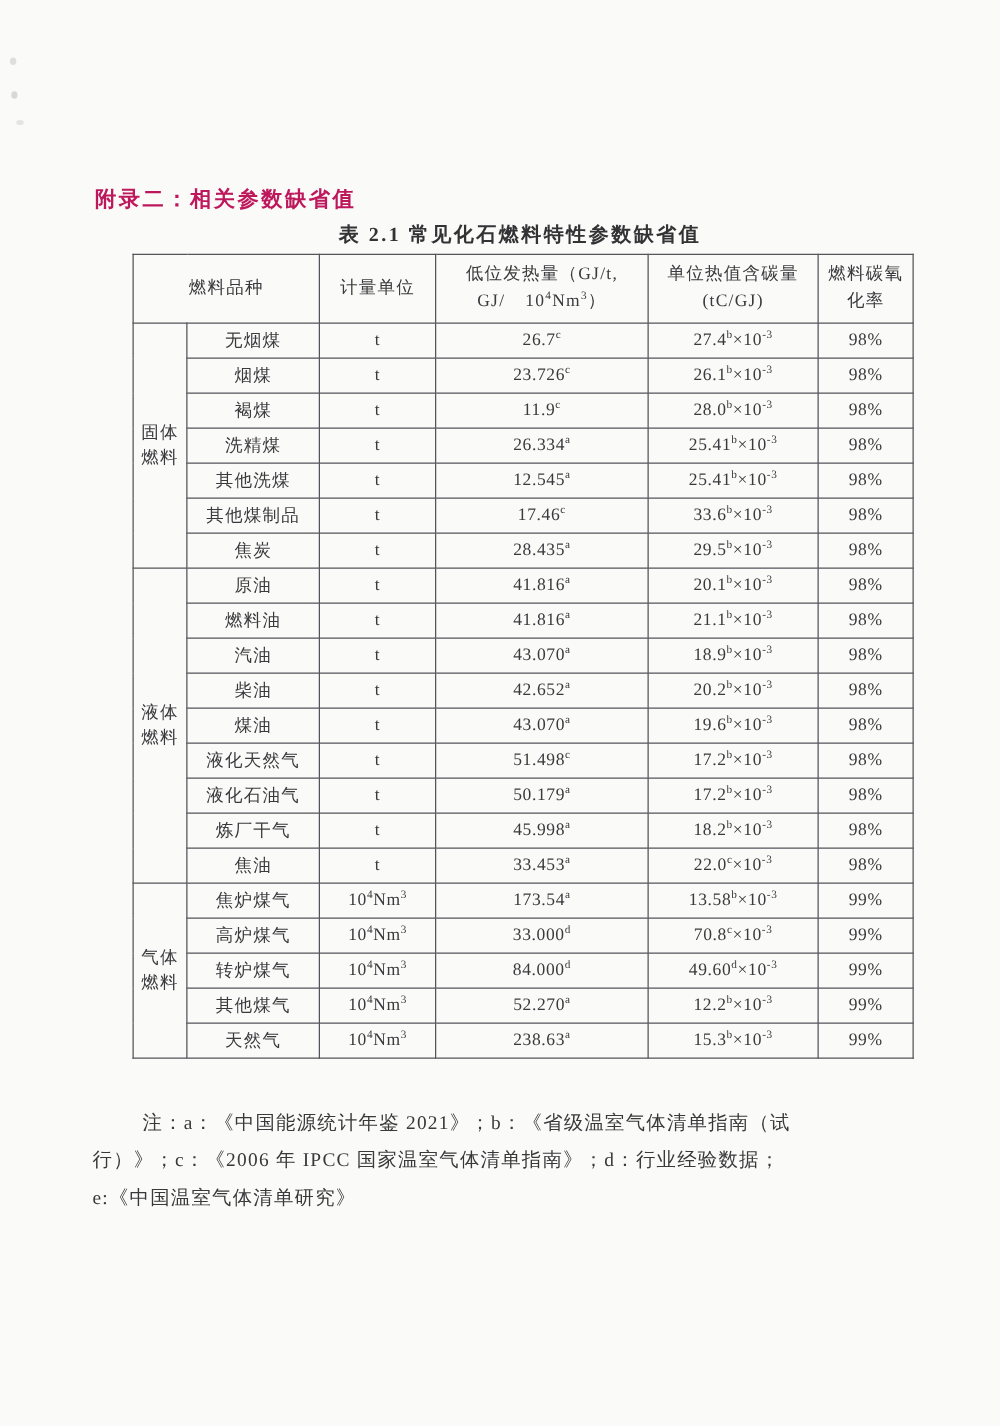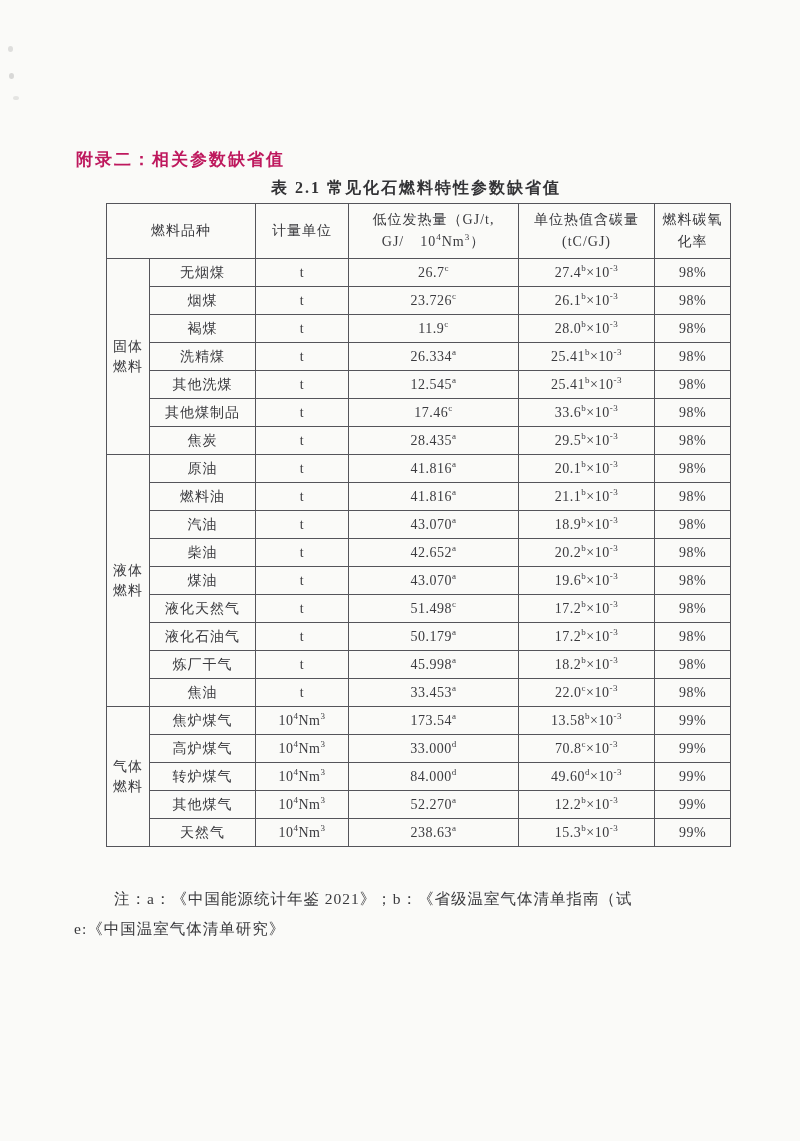--- a/index.html
+++ b/index.html
@@ -244,14 +244,15 @@
         <td class="num"><span>10</span><sup class="s">4</sup><span>Nm</span><sup class="s">3</sup></td>
         <td class="num"><span>238.63</span><sup class="s">a</sup></td>
         <td class="num"><span>15.3</span><sup class="s">b</sup><span>×10</span><sup class="s">-3</sup></td>
         <td class="num"><span>99%</span></td>
       </tr>
     </tbody>
 </table>
 
 <div class="notes">
   <div class="indent">注：a：《中国能源统计年鉴 2021》；b：《省级温室气体清单指南（试</div>
+  <div>行）》；c：《2006 年 IPCC 国家温室气体清单指南》；d：行业经验数据；</div>
   <div>e:《中国温室气体清单研究》</div>
 </div>
 
 </body></html>

